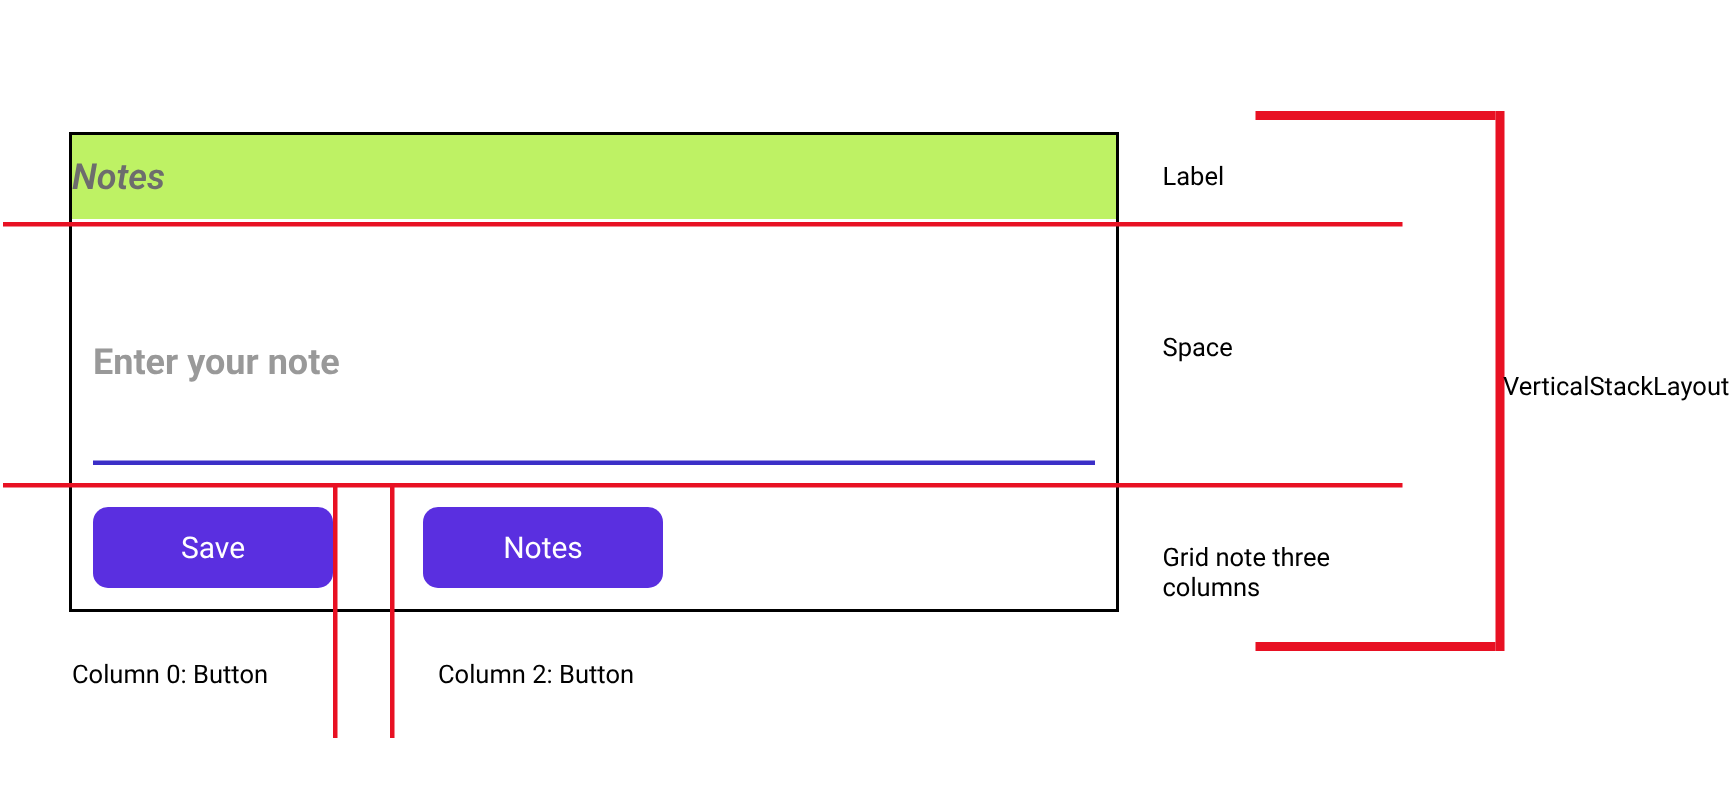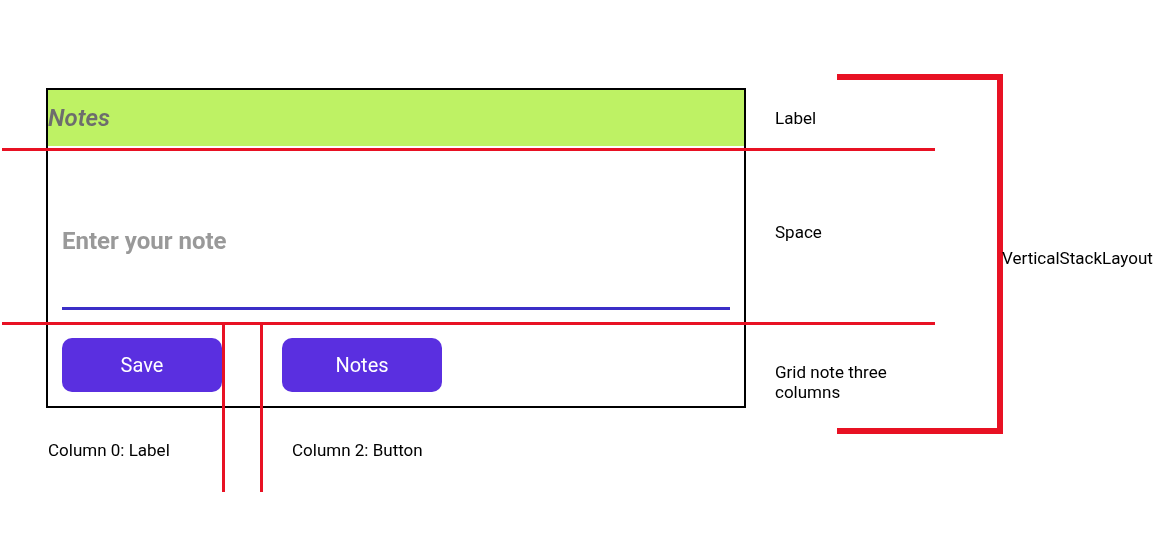--- a/index.html
+++ b/index.html
@@ -200,15 +200,15 @@
   <div class="bracket">
     <div class="bracket-top"></div>
     <div class="bracket-vert"></div>
     <div class="bracket-bottom"></div>
   </div>
 
   <div class="anno" id="anno-label">Label</div>
   <div class="anno" id="anno-editor">Space</div>
   <div class="anno" id="anno-grid">Grid note three columns</div>
   <div class="anno" id="anno-vsl">VerticalStackLayout</div>
-  <div class="anno" id="anno-col0">Column 0: Label</div>
+  <div class="anno" id="anno-col0">Column 0: Button</div>
   <div class="anno" id="anno-col2">Column 2: Button</div>
 </div>
 
 </body></html>

